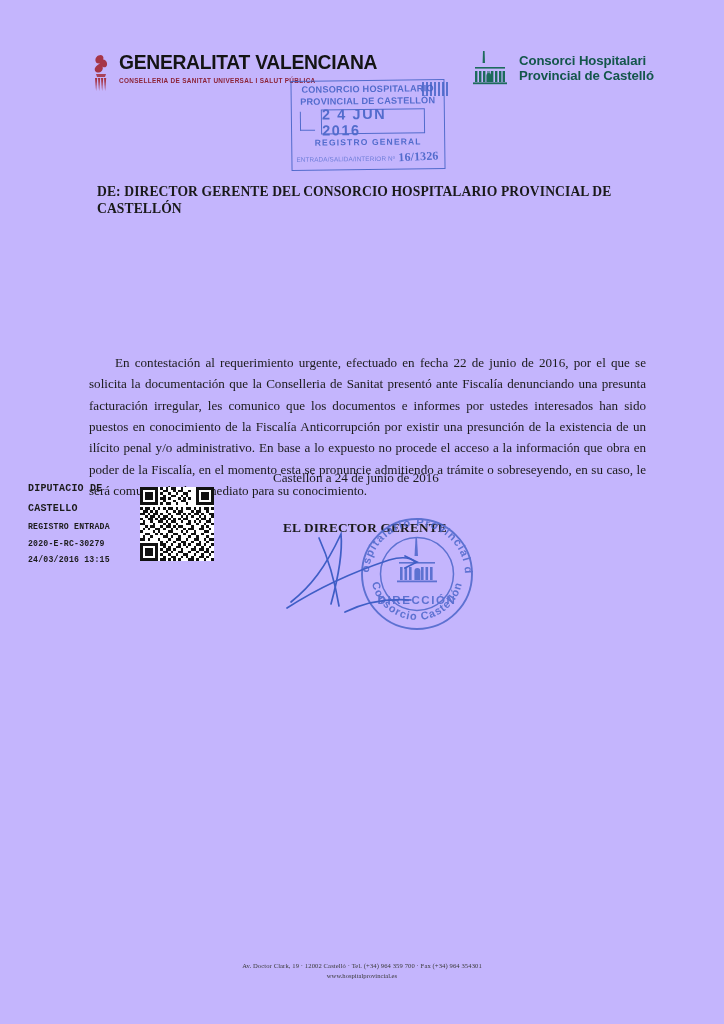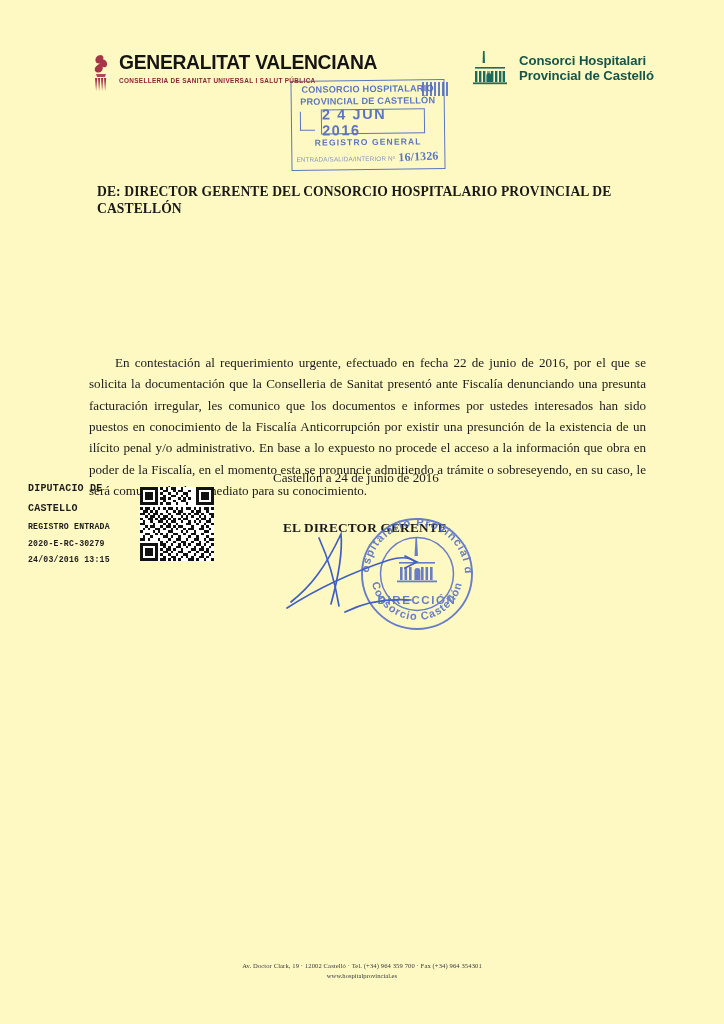--- a/index.html
+++ b/index.html
@@ -11,21 +11,21 @@
     width: 724px;
     height: 1024px;
     position: relative;
     font-family: "Liberation Serif", serif;
     color: #1a1a1a;
     overflow: hidden;
   }
   .page {
     position: absolute;
     inset: 0;
-    background: #fef9c3;
+    background: #c4b5fd;
   }
 
   
   .header {
     position: absolute;
     top: 44px;
     left: 0;
     right: 0;
     height: 60px;
   }

